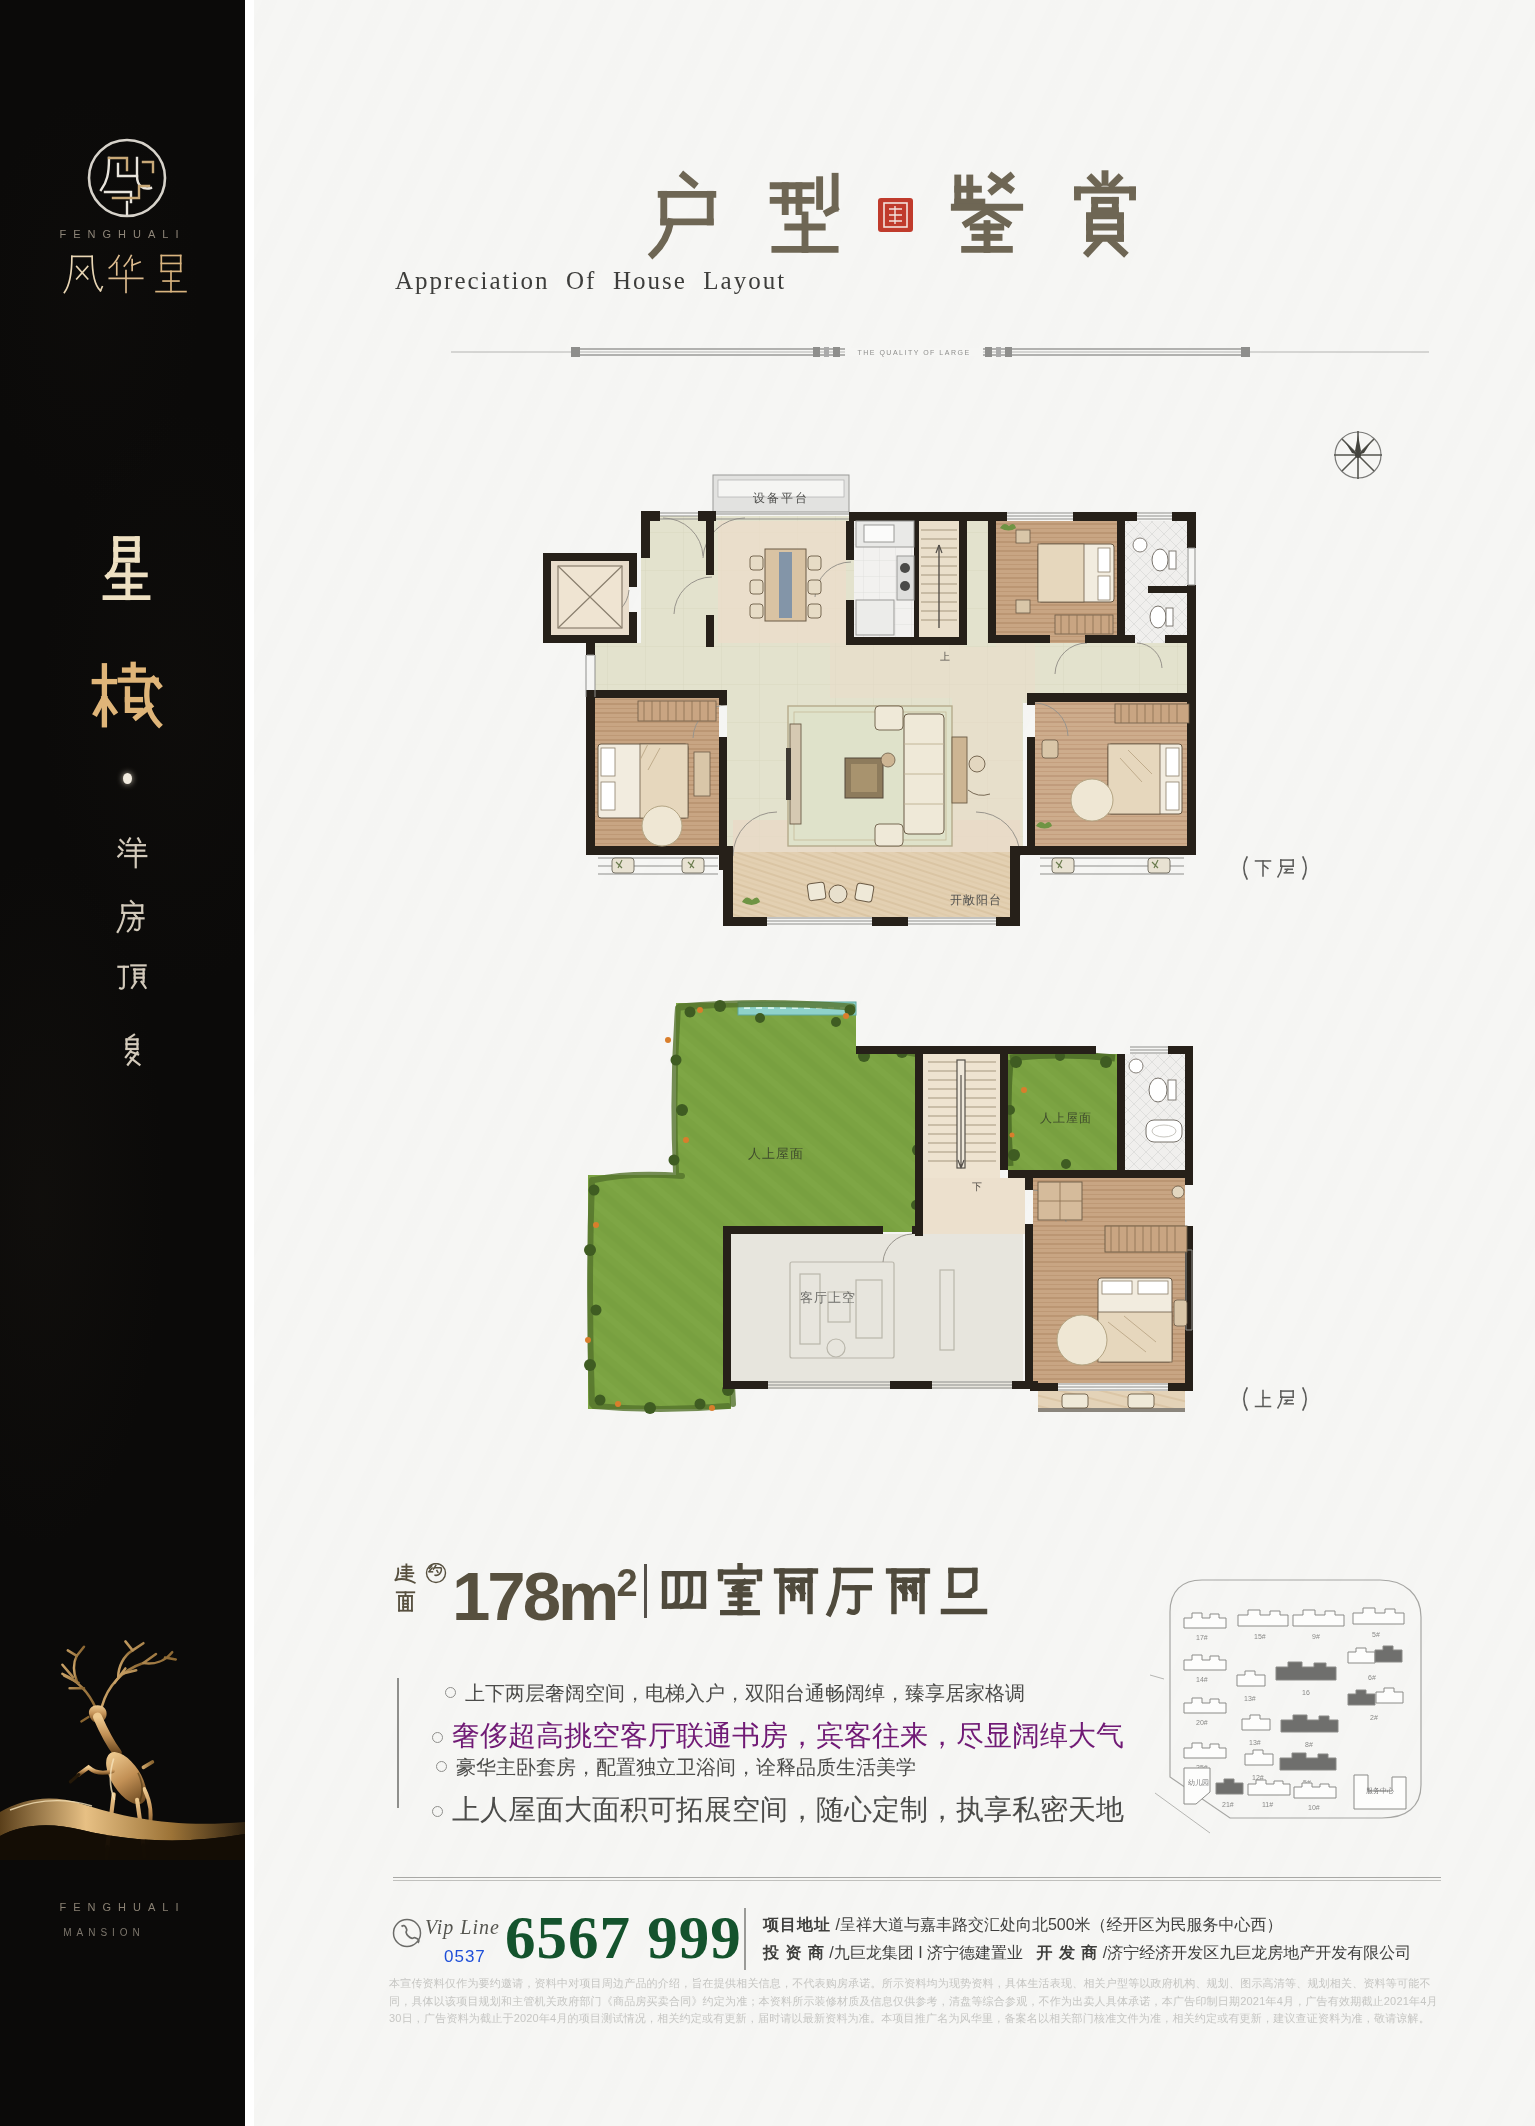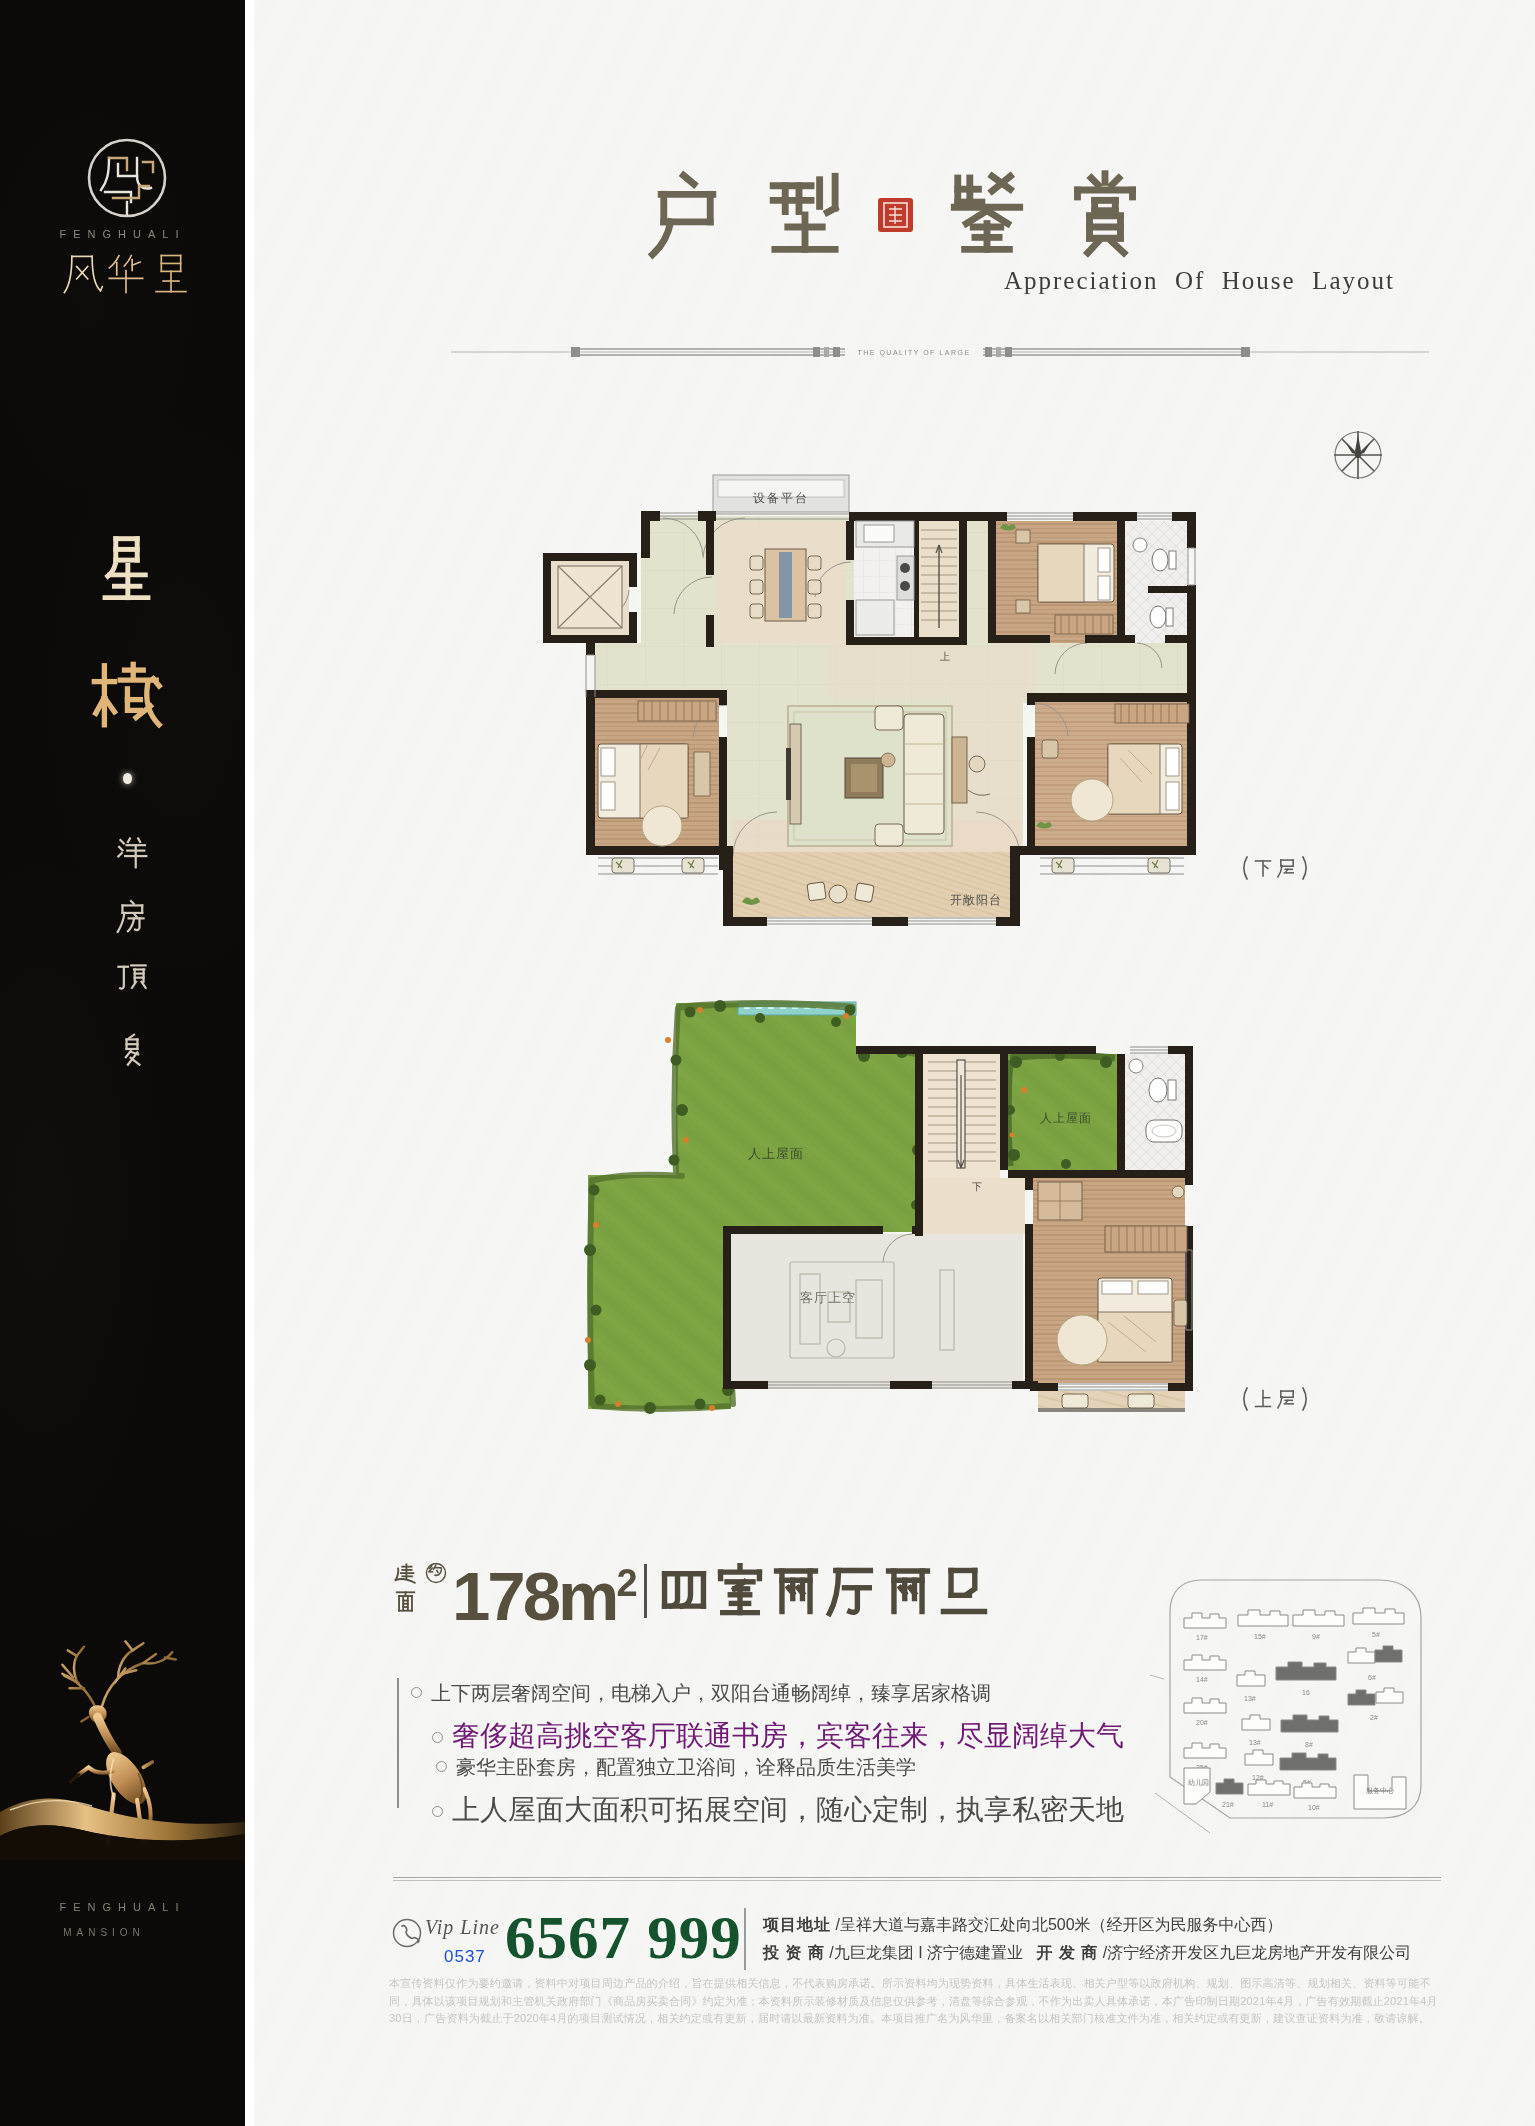--- a/index.html
+++ b/index.html
@@ -387,21 +387,21 @@
 <use href="#c-shang" transform="translate(422,2) scale(.86)"></use>
 </g>
 </svg>
 
 <svg class="abs" style="left:877px;top:197px" width="37" height="36" viewBox="0 0 37 36">
 <rect x="1" y="1" width="35" height="34" rx="3" fill="#c03b2c"></rect>
 <rect x="7" y="6" width="23" height="24" fill="none" stroke="#f3e3dd" stroke-width="1.6"></rect>
 <path d="M12 12 H25 M12 18 H25 M12 24 H25 M18 9 V27" stroke="#f3e3dd" stroke-width="1.4"></path>
 </svg>
 
-<div class="abs serif" style="left:395px;top:267px;width:1000px;text-align:right;font-size:25px;letter-spacing:2px;color:#3d3d3b">Appreciation&nbsp; Of&nbsp; House&nbsp; Layout</div>
+<div class="abs serif" style="left:395px;top:267px;width:1000px;text-align:left;font-size:25px;letter-spacing:2px;color:#3d3d3b">Appreciation&nbsp; Of&nbsp; House&nbsp; Layout</div>
 
 <svg class="abs" style="left:445px;top:340px" width="990" height="22" viewBox="0 0 990 22">
 <line x1="6" y1="12" x2="984" y2="12" stroke="#b4b4b2" stroke-width="1"></line>
 <line x1="130" y1="9" x2="800" y2="9" stroke="#9a9a98" stroke-width="1.4"></line>
 <line x1="130" y1="15" x2="800" y2="15" stroke="#9a9a98" stroke-width="1.4"></line>
 <rect x="126" y="7" width="9" height="10" fill="#8e8e8c"></rect>
 <rect x="796" y="7" width="9" height="10" fill="#8e8e8c"></rect>
 <rect x="368" y="7" width="7" height="10" fill="#8e8e8c"></rect>
     <rect x="379" y="7" width="5" height="10" fill="#aaa"></rect>
     <rect x="388" y="7" width="7" height="10" fill="#8e8e8c"></rect>
@@ -955,21 +955,21 @@
 <use href="#c-shi" transform="translate(56,1) scale(.54)"></use>
 <use href="#c-liang" transform="translate(112,1) scale(.54)"></use>
 <use href="#c-ting" transform="translate(168,1) scale(.54)"></use>
 <use href="#c-liang" transform="translate(224,1) scale(.54)"></use>
 <use href="#c-wei" transform="translate(280,1) scale(.54)"></use>
 </g>
 </svg>
 
 <div class="abs" style="left:397px;top:1678px;width:2px;height:130px;background:#8f8f8c"></div>
 
-<div class="abs" style="left:411px;top:1680px;font-size:20px;color:#4c4c4a"><span style="display:inline-block;width:9px;height:9px;border:1.5px solid #8f8f8c;border-radius:50%;margin-right:9px;vertical-align:2px"></span>上下两层奢阔空间，电梯入户，双阳台通畅阔绰，臻享居家格调</div>
+<div class="abs" style="left:445px;top:1680px;font-size:20px;color:#4c4c4a"><span style="display:inline-block;width:9px;height:9px;border:1.5px solid #8f8f8c;border-radius:50%;margin-right:9px;vertical-align:2px"></span>上下两层奢阔空间，电梯入户，双阳台通畅阔绰，臻享居家格调</div>
 
 <div class="abs" style="left:432px;top:1717px;font-size:28px;color:#701a75"><span style="display:inline-block;width:9px;height:9px;border:1.5px solid #8f8f8c;border-radius:50%;margin-right:9px;vertical-align:2px"></span>奢侈超高挑空客厅联通书房，宾客往来，尽显阔绰大气</div>
 
 <div class="abs" style="left:436px;top:1754px;font-size:20px;color:#4c4c4a"><span style="display:inline-block;width:9px;height:9px;border:1.5px solid #8f8f8c;border-radius:50%;margin-right:9px;vertical-align:2px"></span>豪华主卧套房，配置独立卫浴间，诠释品质生活美学</div>
 
 <div class="abs" style="left:432px;top:1791px;font-size:28px;color:#4c4c4a"><span style="display:inline-block;width:9px;height:9px;border:1.5px solid #8f8f8c;border-radius:50%;margin-right:9px;vertical-align:2px"></span>上人屋面大面积可拓展空间，随心定制，执享私密天地</div>
 
 <svg class="abs" style="left:1150px;top:1555px" width="320" height="280" viewBox="0 0 320 280">
 
 <path d="M52 25 H230 C255 25 271 40 271 62 V230 C271 252 256 263 232 263 H80 L20 222 V57 C20 36 32 25 52 25 Z" fill="none" stroke="#a6a6a3" stroke-width="1.2"></path>

